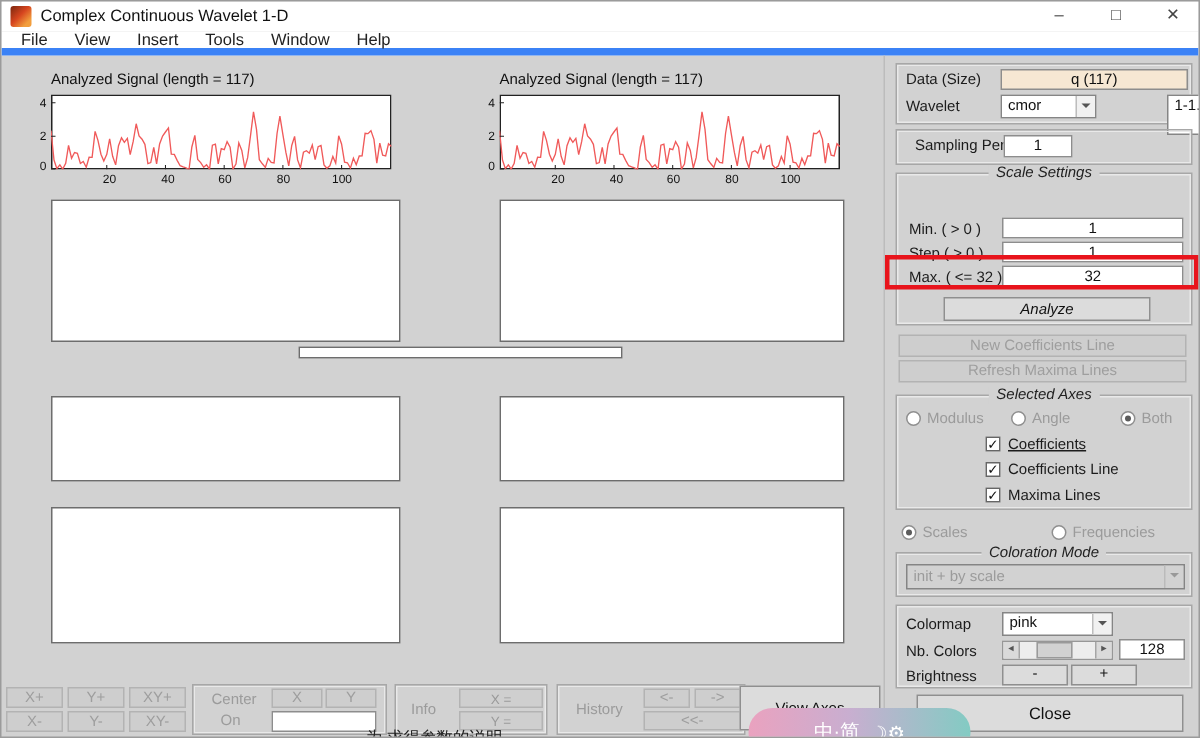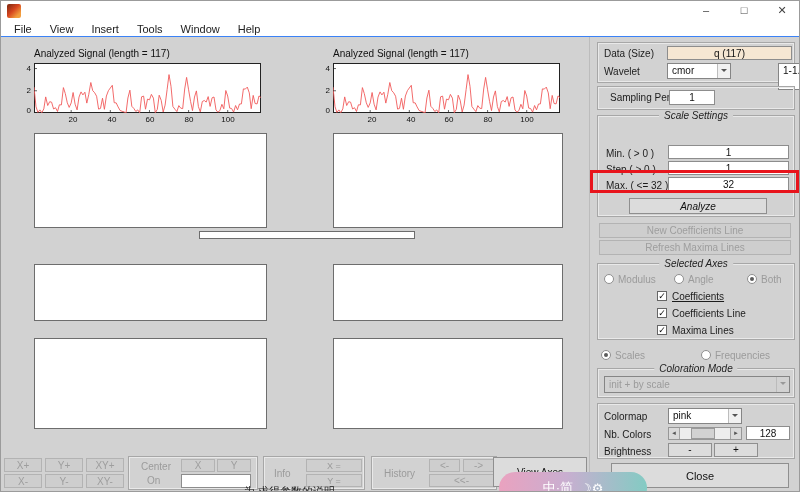--- a/index.html
+++ b/index.html
@@ -9,21 +9,21 @@
     border:1px solid #9b9b9b;overflow:hidden;}
   .abs{position:absolute;}
   
   .titlebar{position:absolute;left:0;top:0;width:100%;height:20px;background:#fff;}
   .appicon{position:absolute;left:6px;top:3px;width:14px;height:14px;
     background:linear-gradient(135deg,#8d2d12 10%,#d6451f 45%,#f29e3d 80%);border-radius:2px;}
   .title-text{position:absolute;left:26px;top:4px;font-size:11px;color:#111;white-space:nowrap;}
   .winbtn{position:absolute;top:0;width:38px;height:20px;text-align:center;line-height:19px;
     font-size:11px;color:#444;}
   .menubar{position:absolute;left:0;top:20px;width:100%;height:16px;background:#fff;
-    border-bottom:1px solid #3b82f6;display:flex;align-items:center;padding-left:4px;}
+    border-bottom:5px solid #3b82f6;display:flex;align-items:center;padding-left:4px;}
   .menu-item{font-size:11px;color:#222;padding:0 9px;}
   
   .grpbox{position:absolute;border:1px solid #a7a7a7;box-shadow:inset 0 0 0 1px #e9e9e9;}
   .grptitle{position:absolute;top:-6px;left:50%;transform:translateX(-50%);
     background:#d2d2d2;padding:0 5px;font-size:10px;color:#222;white-space:nowrap;font-style:italic;}
   .lbl{position:absolute;font-size:10px;color:#1c1c1c;white-space:nowrap;}
   .lbl.dis{color:#9b9b9b;}
   .field{position:absolute;background:#fff;border:1px solid #8d8d8d;font-size:10px;
     text-align:center;color:#111;}
   .field.data{background:#f6e7d3;}
@@ -65,20 +65,21 @@
     display:flex;align-items:center;justify-content:center;gap:7px;font-size:13px;}
   .caption{position:absolute;left:243px;top:483px;font-size:11px;color:#222;white-space:nowrap;}
 </style>
 </head>
 <body>
 
 <div id="win">
 
   <div class="titlebar">
     <span class="appicon"></span>
+    <span class="title-text">Complex Continuous Wavelet 1-D</span>
     <span class="winbtn" style="left:686px;">–</span>
     <span class="winbtn" style="left:724px;">□</span>
     <span class="winbtn" style="left:762px;">✕</span>
   </div>
 
   <div class="menubar">
     <span class="menu-item">File</span>
     <span class="menu-item">View</span>
     <span class="menu-item">Insert</span>
     <span class="menu-item">Tools</span>

